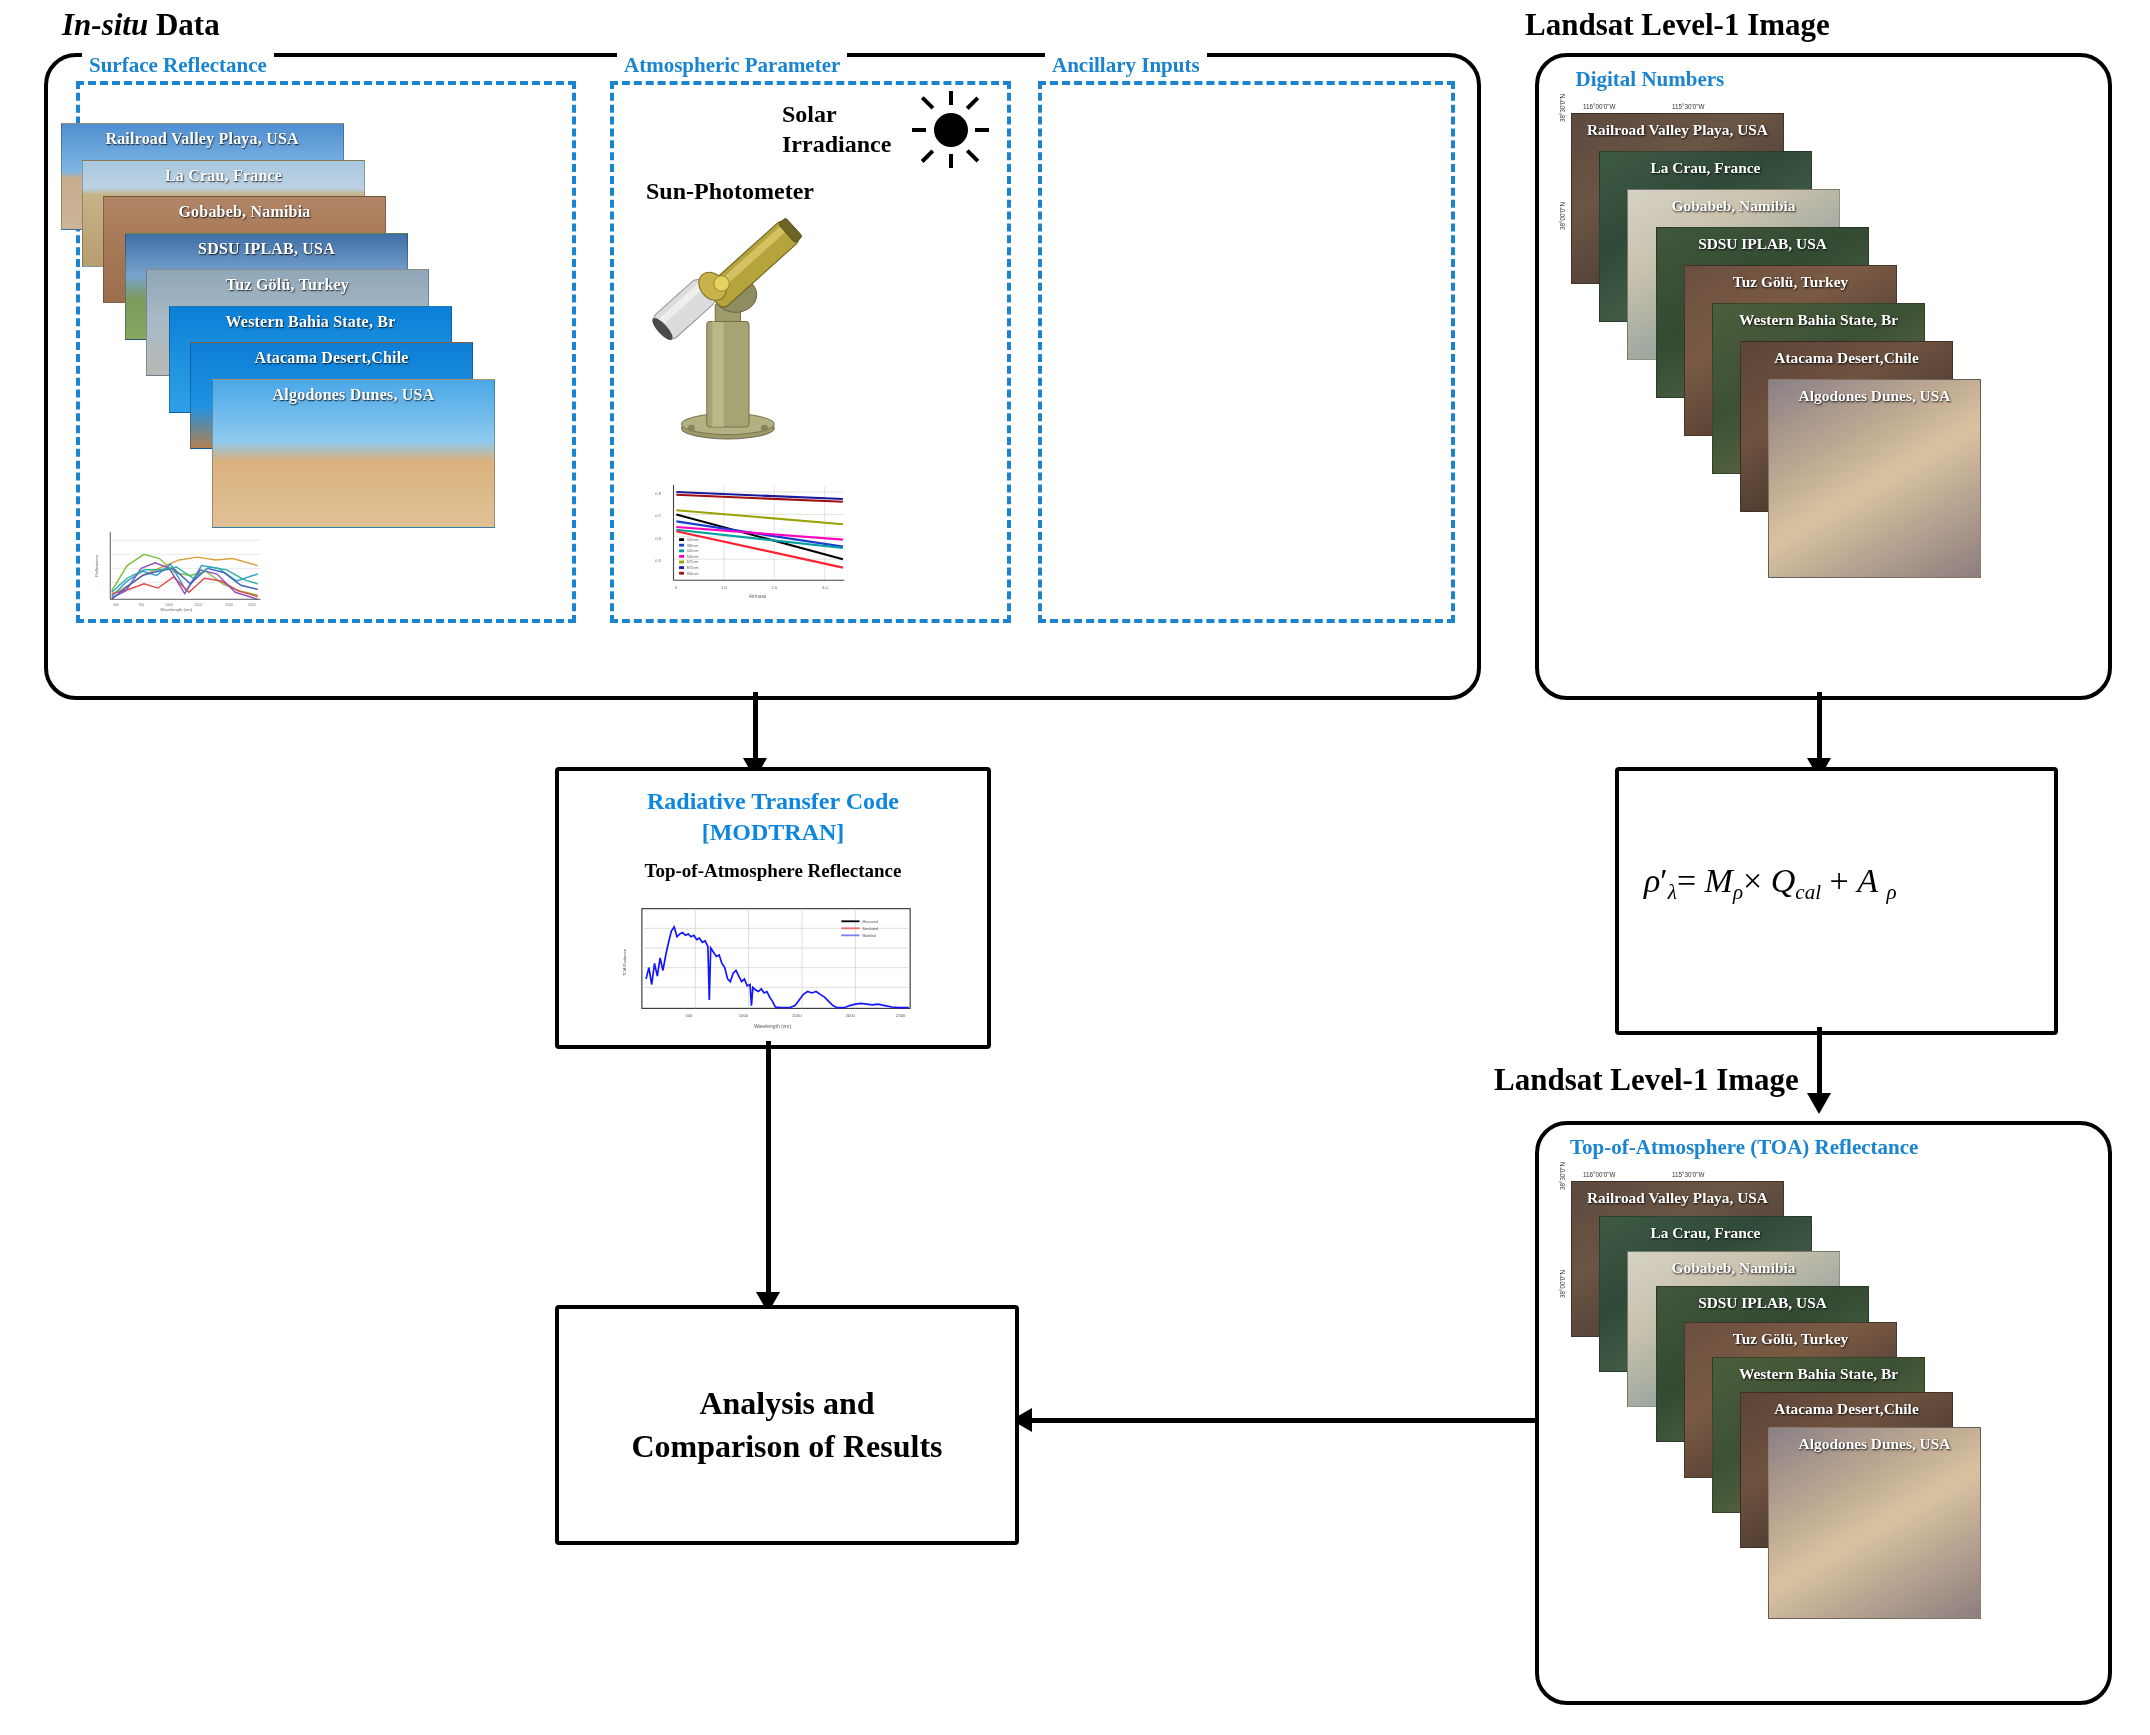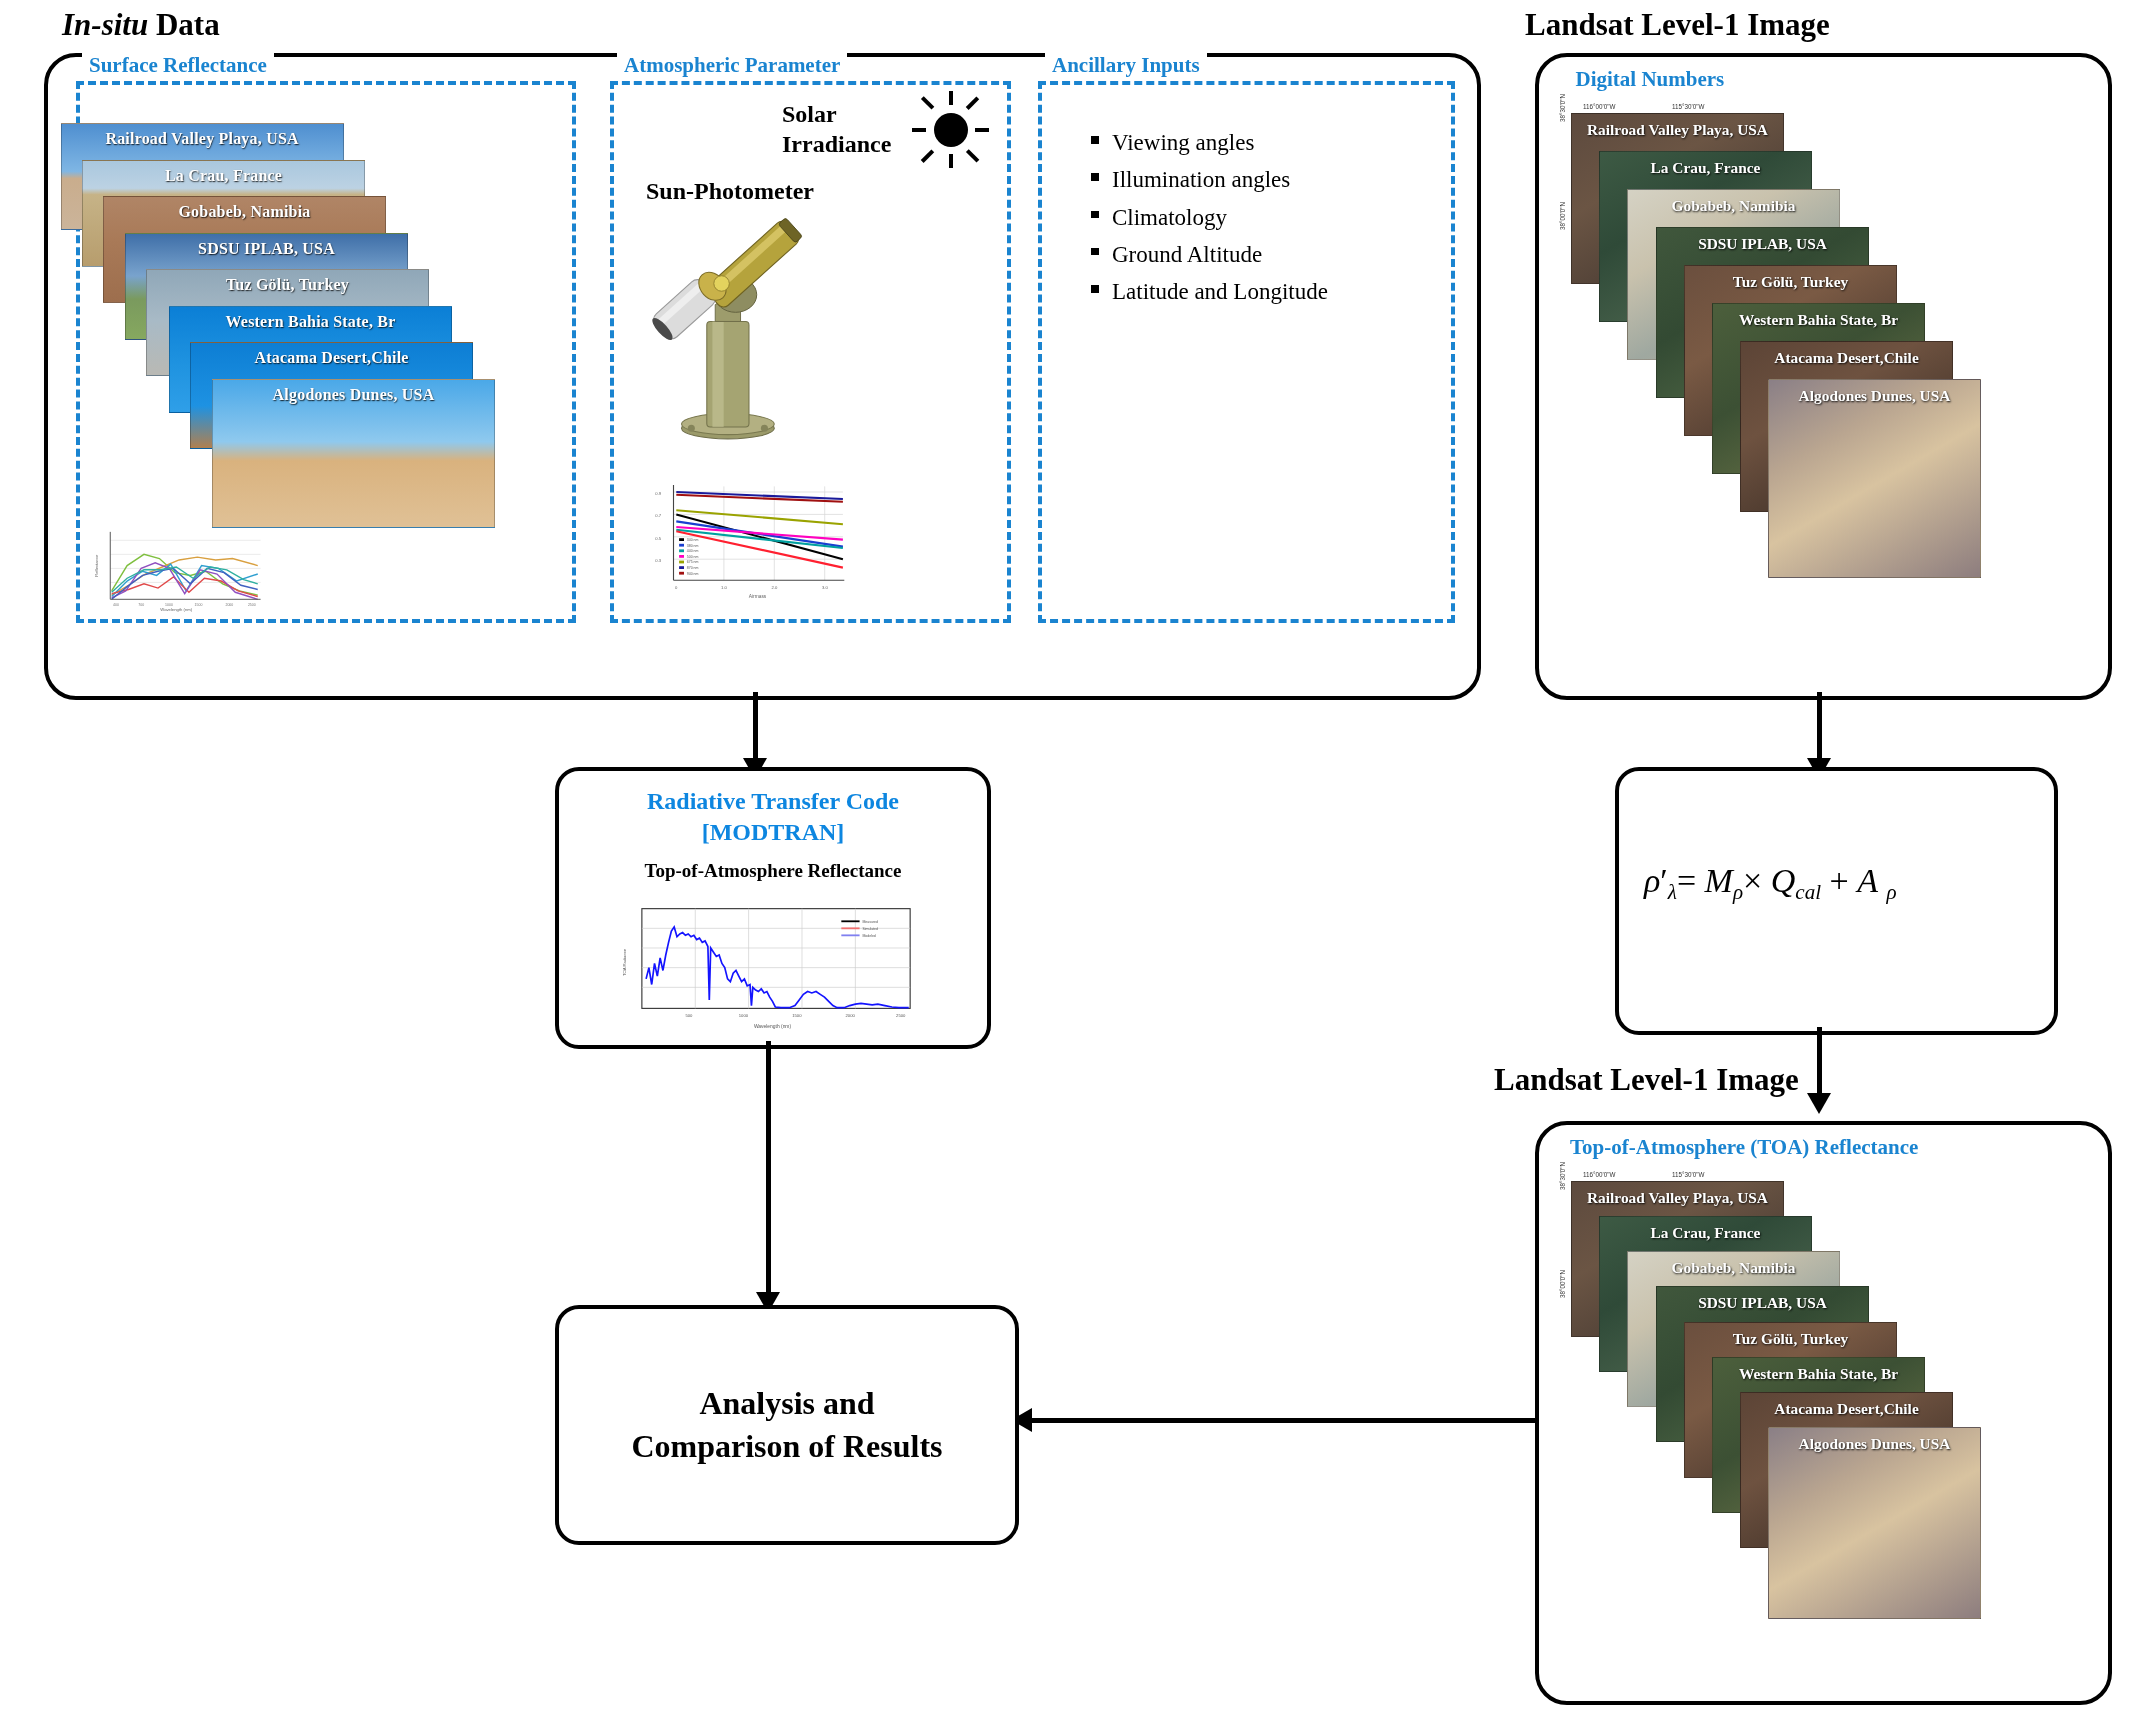--- a/index.html
+++ b/index.html
@@ -6,21 +6,21 @@
   body{width:2151px;height:1735px;position:relative;
        font-family:"Liberation Serif",serif;overflow:hidden;}
   .abs{position:absolute;}
 
   
   .outer-title{font-size:31px;font-weight:bold;color:#000;white-space:nowrap;}
   .outer-title .ital{font-style:italic;}
 
   
   .panel{position:absolute;border:4.2px solid #000;border-radius:32px;background:#fff;}
-  .panel-sm{position:absolute;border:4.2px solid #000;border-radius:24px;background:#fff;}
+  .panel-sm{position:absolute;border:4.2px solid #000;border-radius:4px;background:#fff;}
 
   
   .dashbox{position:absolute;border:4.9px dashed #1a84d0;background:transparent;}
   .blue-head{position:absolute;font-size:21px;font-weight:bold;color:#1a84d0;
              background:#fff;padding:0 7px;white-space:nowrap;z-index:6;}
 
   
   .photo{position:absolute;border:0.7px solid rgba(0,0,0,.25);overflow:hidden;}
   .photo .cap{position:absolute;left:0;right:0;top:5.6px;text-align:center;
               color:#fff;font-size:16px;font-weight:bold;white-space:nowrap;
@@ -262,27 +262,20 @@
           <text x="59" y="130">870 nm</text>
         <rect x="48" y="134" width="7" height="4" fill="#a01010"></rect>
           <text x="59" y="138">940 nm</text>
       </g>
     </svg>
   </div>
 
   <div class="blue-head" style="left:997px;top:-4.2px;">Ancillary Inputs</div>
   <div class="dashbox" style="left:990px;top:24px;width:409px;height:534px;"></div>
 
-  <ul class="bl" style="position:absolute;left:1032px;top:67px;width:365px;">
-    <li>Viewing angles</li>
-    <li>Illumination angles</li>
-    <li>Climatology</li>
-    <li>Ground Altitude</li>
-    <li>Latitude and Longitude</li>
-  </ul>
 </div>
 
 <div class="abs outer-title" style="left:1525px;top:7px;">Landsat Level-1 Image</div>
 
 <div class="panel" style="left:1535px;top:53px;width:569px;height:639px;">
   <div class="blue-head" style="left:29.5px;top:9.8px;">Digital Numbers</div>
 
   <div class="tick" style="left:44px;top:46px;">116°00'0"W</div>
   <div class="tick" style="left:133px;top:46px;">115°30'0"W</div>
   <div class="tickv" style="left:19.7px;top:65px;">38°30'0"N</div>

